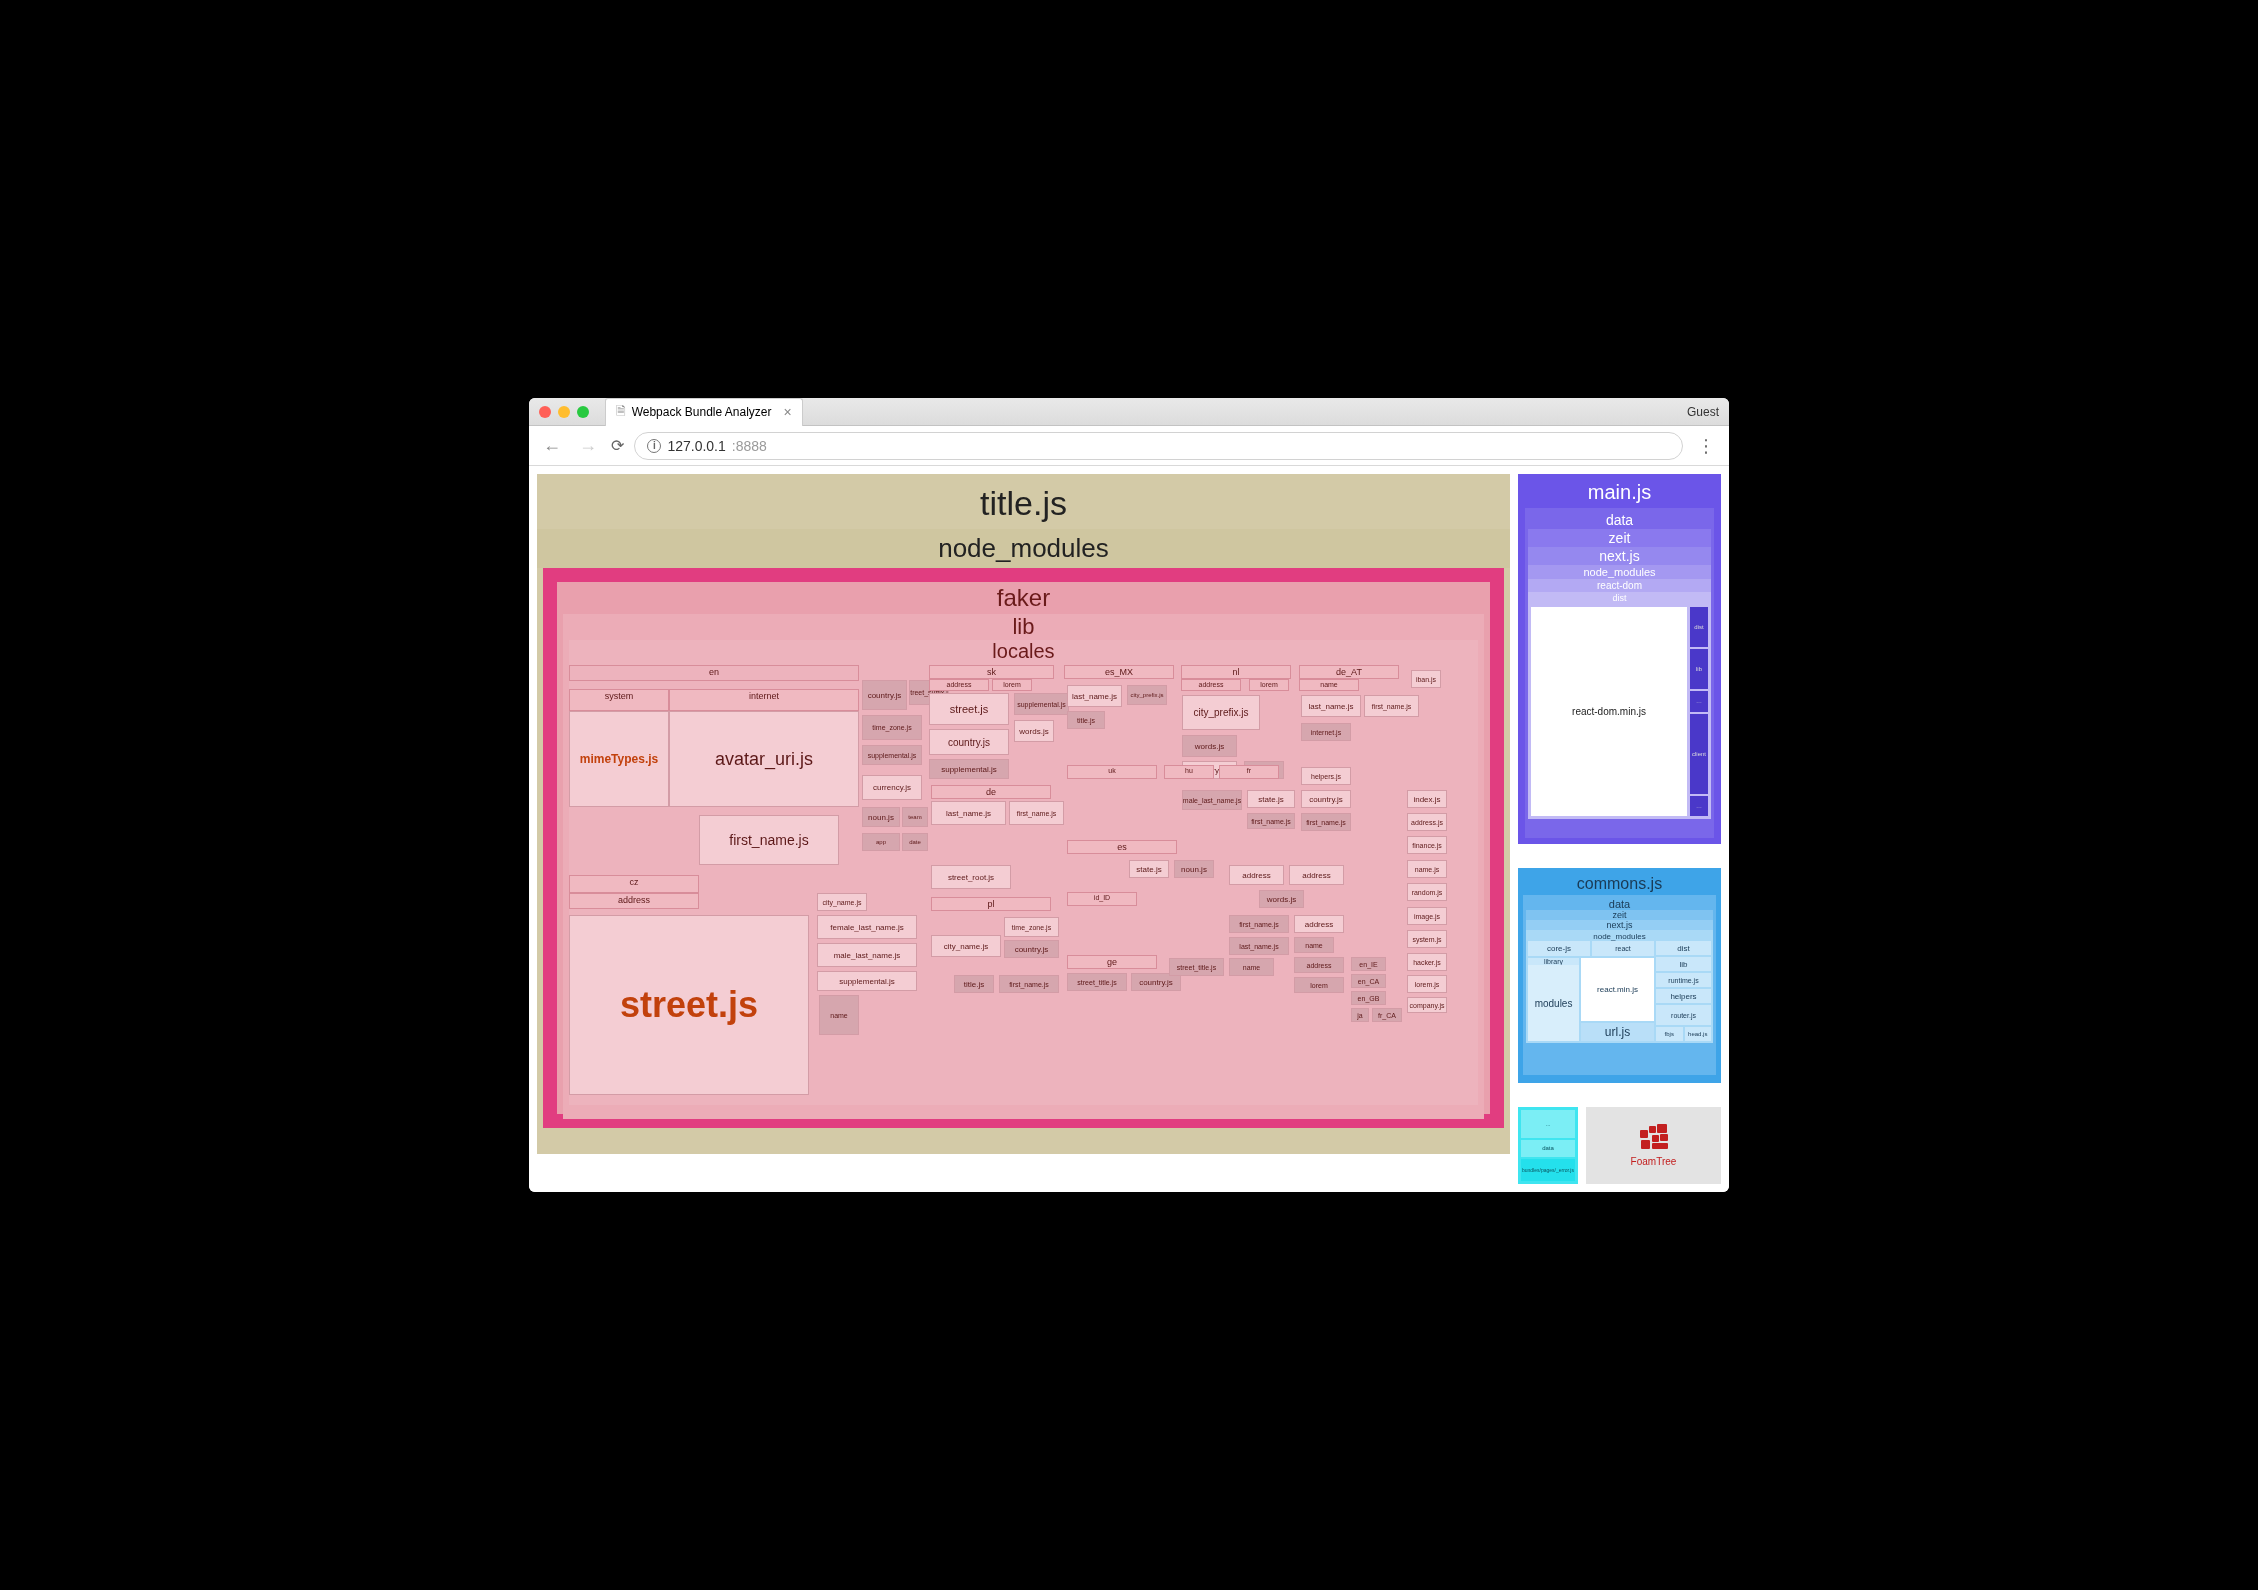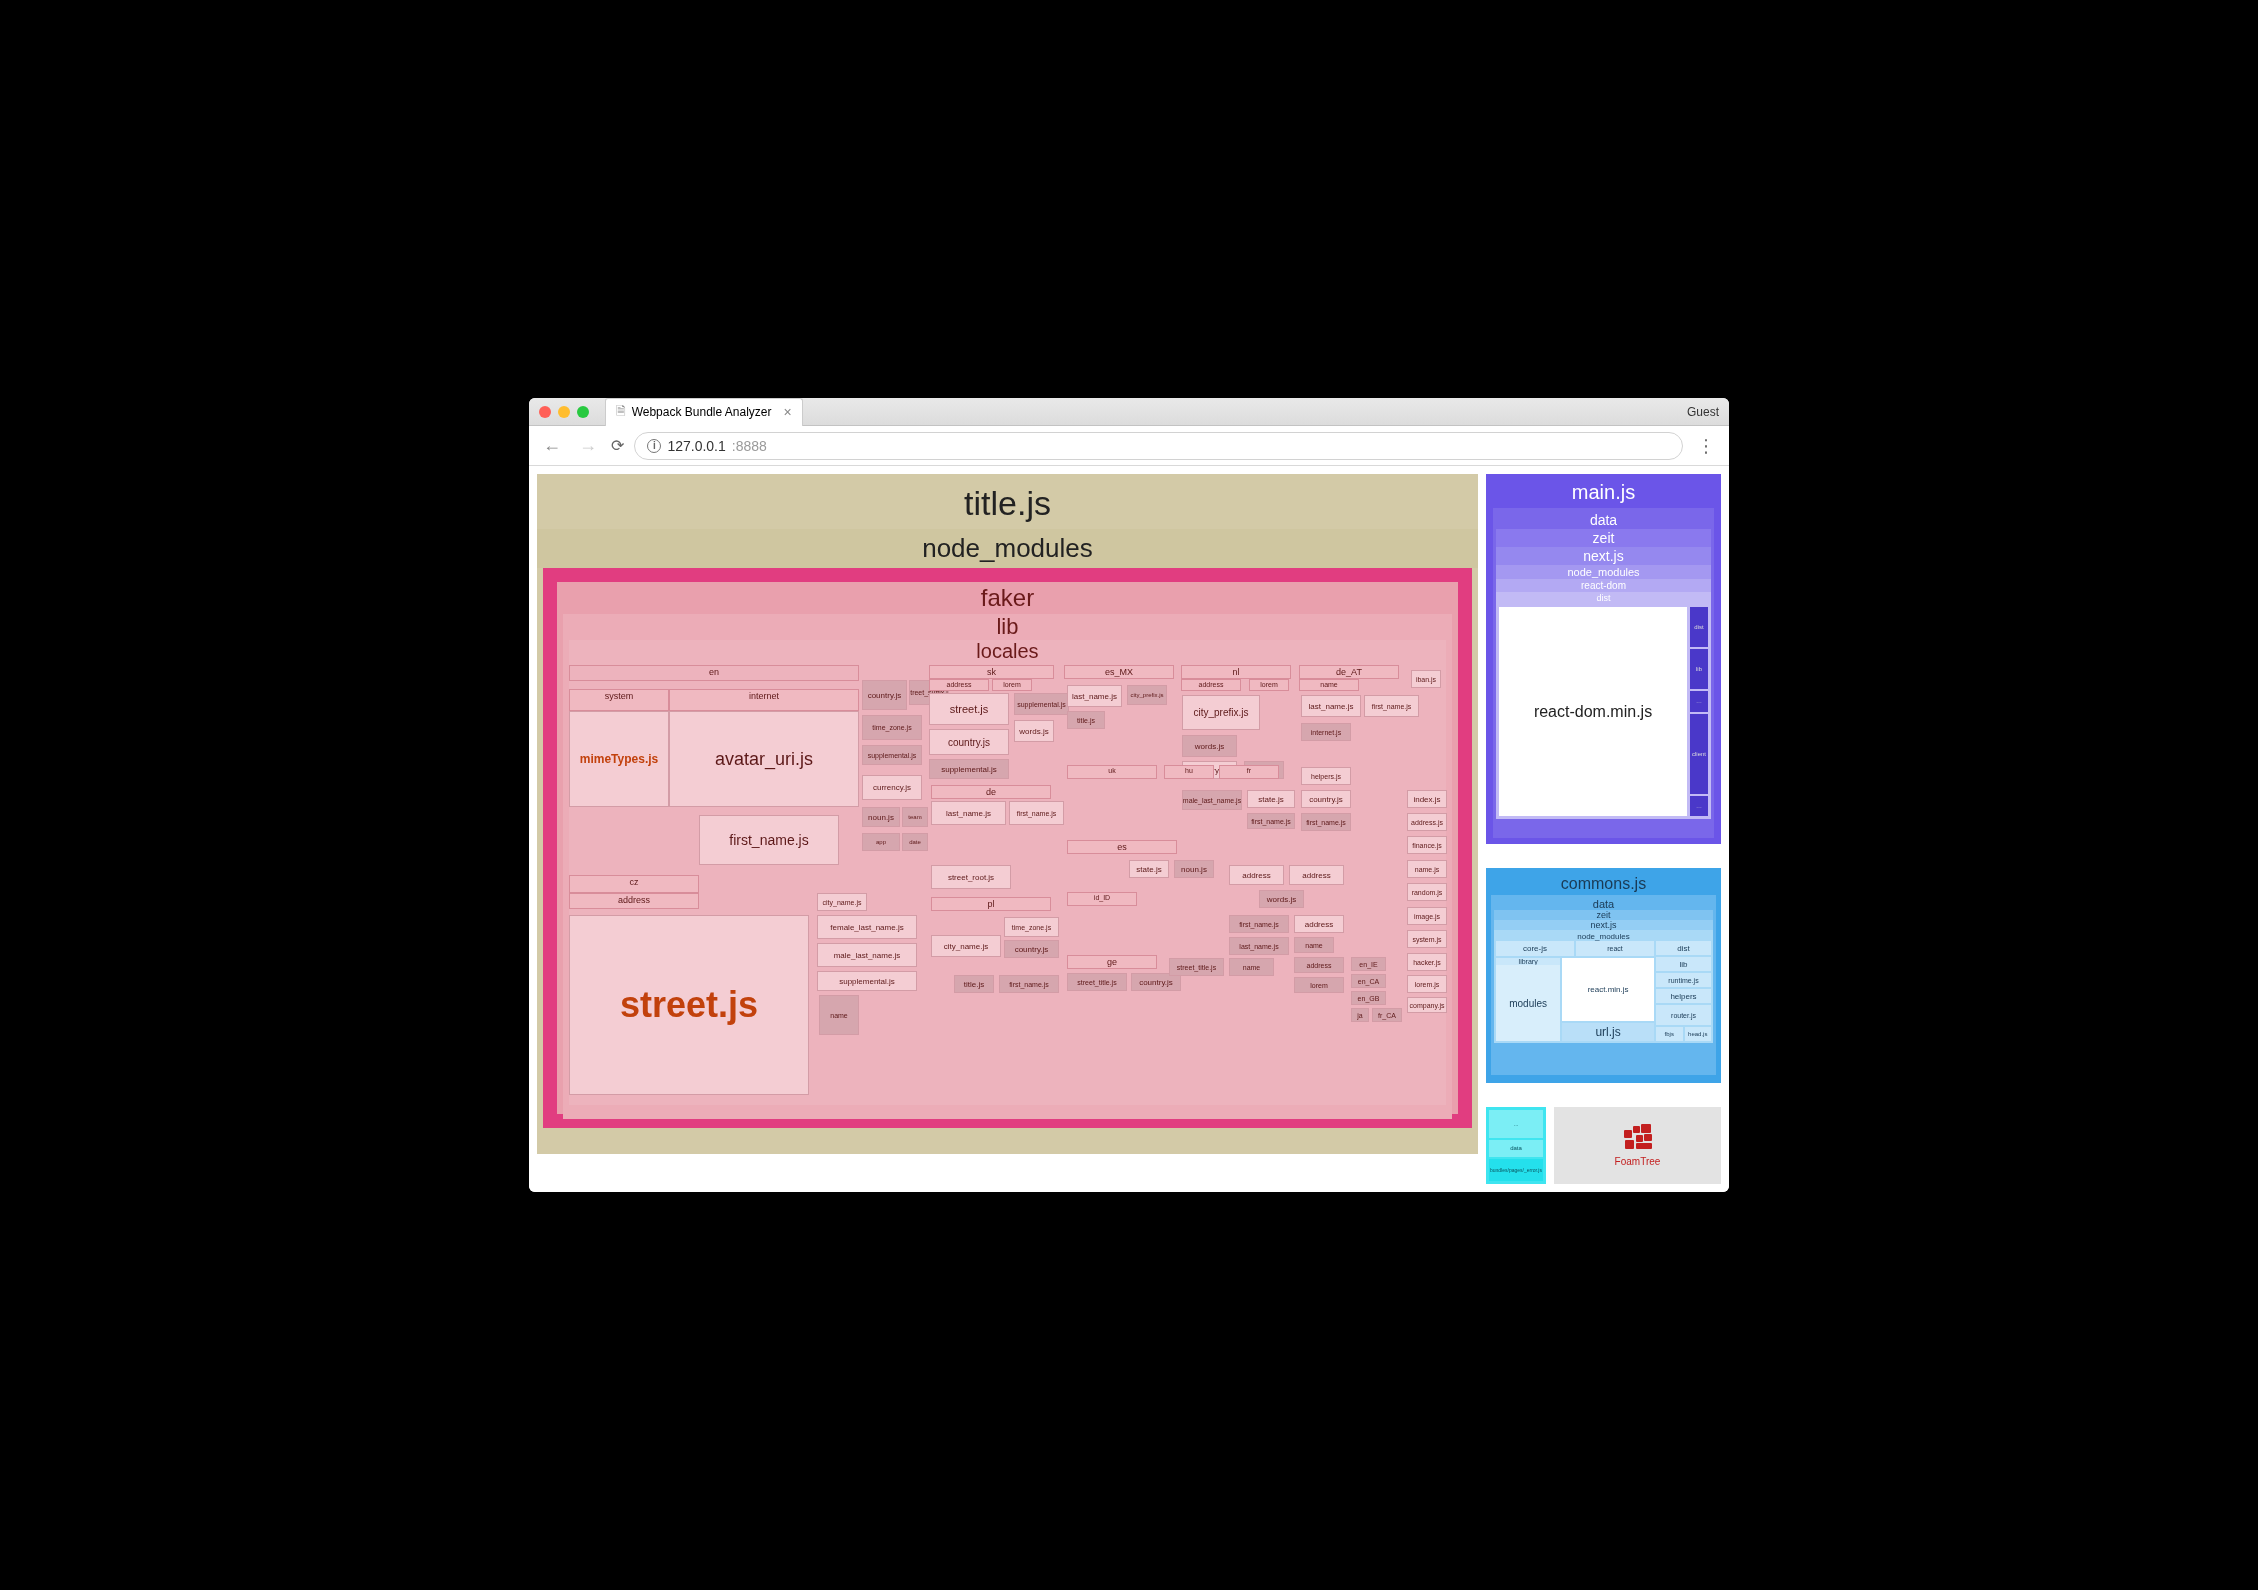--- a/index.html
+++ b/index.html
@@ -67,32 +67,32 @@
 .loc-title{text-align:center;font-size:20px;color:#6a1a1a;padding-bottom:2px}
 .loc-grid{position:relative;height:435px}
 
 .cell{position:absolute;background:#f0b9c1;border:1px solid #d88d9a;font-size:9px;color:#5c1818;overflow:hidden;text-align:center;padding-top:1px}
 .cell .lbl{white-space:nowrap}
 .tile{position:absolute;background:#f4cdd3;border:1px solid #d39ca6;font-size:8px;color:#5c1818;display:flex;align-items:center;justify-content:center;overflow:hidden}
 .tile.dark{background:#d6a6ae}
 .big{font-size:36px;font-weight:700;color:#c2410c}
 
 
-.rightcol{display:flex;flex-direction:column;gap:24px;width:235px}
+.rightcol{display:flex;flex-direction:column;gap:24px;width:203px}
 
 .bundle-main{background:#6b55e8;height:370px;padding:5px;color:#fff;position:relative}
 .bm-title{text-align:center;font-size:20px;padding:2px}
 .bm-data{background:#7a67ea;margin:2px;height:330px;padding:3px}
 .bm-data .t{text-align:center;font-size:14px;padding:1px}
 .bm-zeit{background:#8a79ee}
 .bm-next{background:#9588ef}
 .bm-nm{background:#a498f1}
 .bm-rd{background:#b3a9f3}
 .bm-dist{background:#c2baf5;display:flex;gap:3px;padding:3px;height:215px}
-.bm-react{background:#fff;color:#222;flex:1;display:flex;align-items:center;justify-content:center;font-size:16px}
+.bm-react{background:#fff;color:#222;flex:1;display:flex;align-items:center;justify-content:center;font-size:10px}
 .bm-side{width:18px;display:flex;flex-direction:column;gap:2px}
 .bm-side div{background:#4a38c9;flex:1;font-size:6px;color:#ddd;display:flex;align-items:center;justify-content:center}
 
 .bundle-commons{background:#3ea4e8;height:215px;padding:5px;position:relative;color:#1a3a55}
 .bc-title{text-align:center;font-size:16px;padding:2px}
 .bc-data{background:#64b6ee;height:180px;padding:3px}
 .bc-data .t{text-align:center;font-size:11px}
 .bc-zeit{background:#7fc3f1}
 .bc-next{background:#94cef4}
 .bc-nm{background:#a9d9f6;padding:2px}

